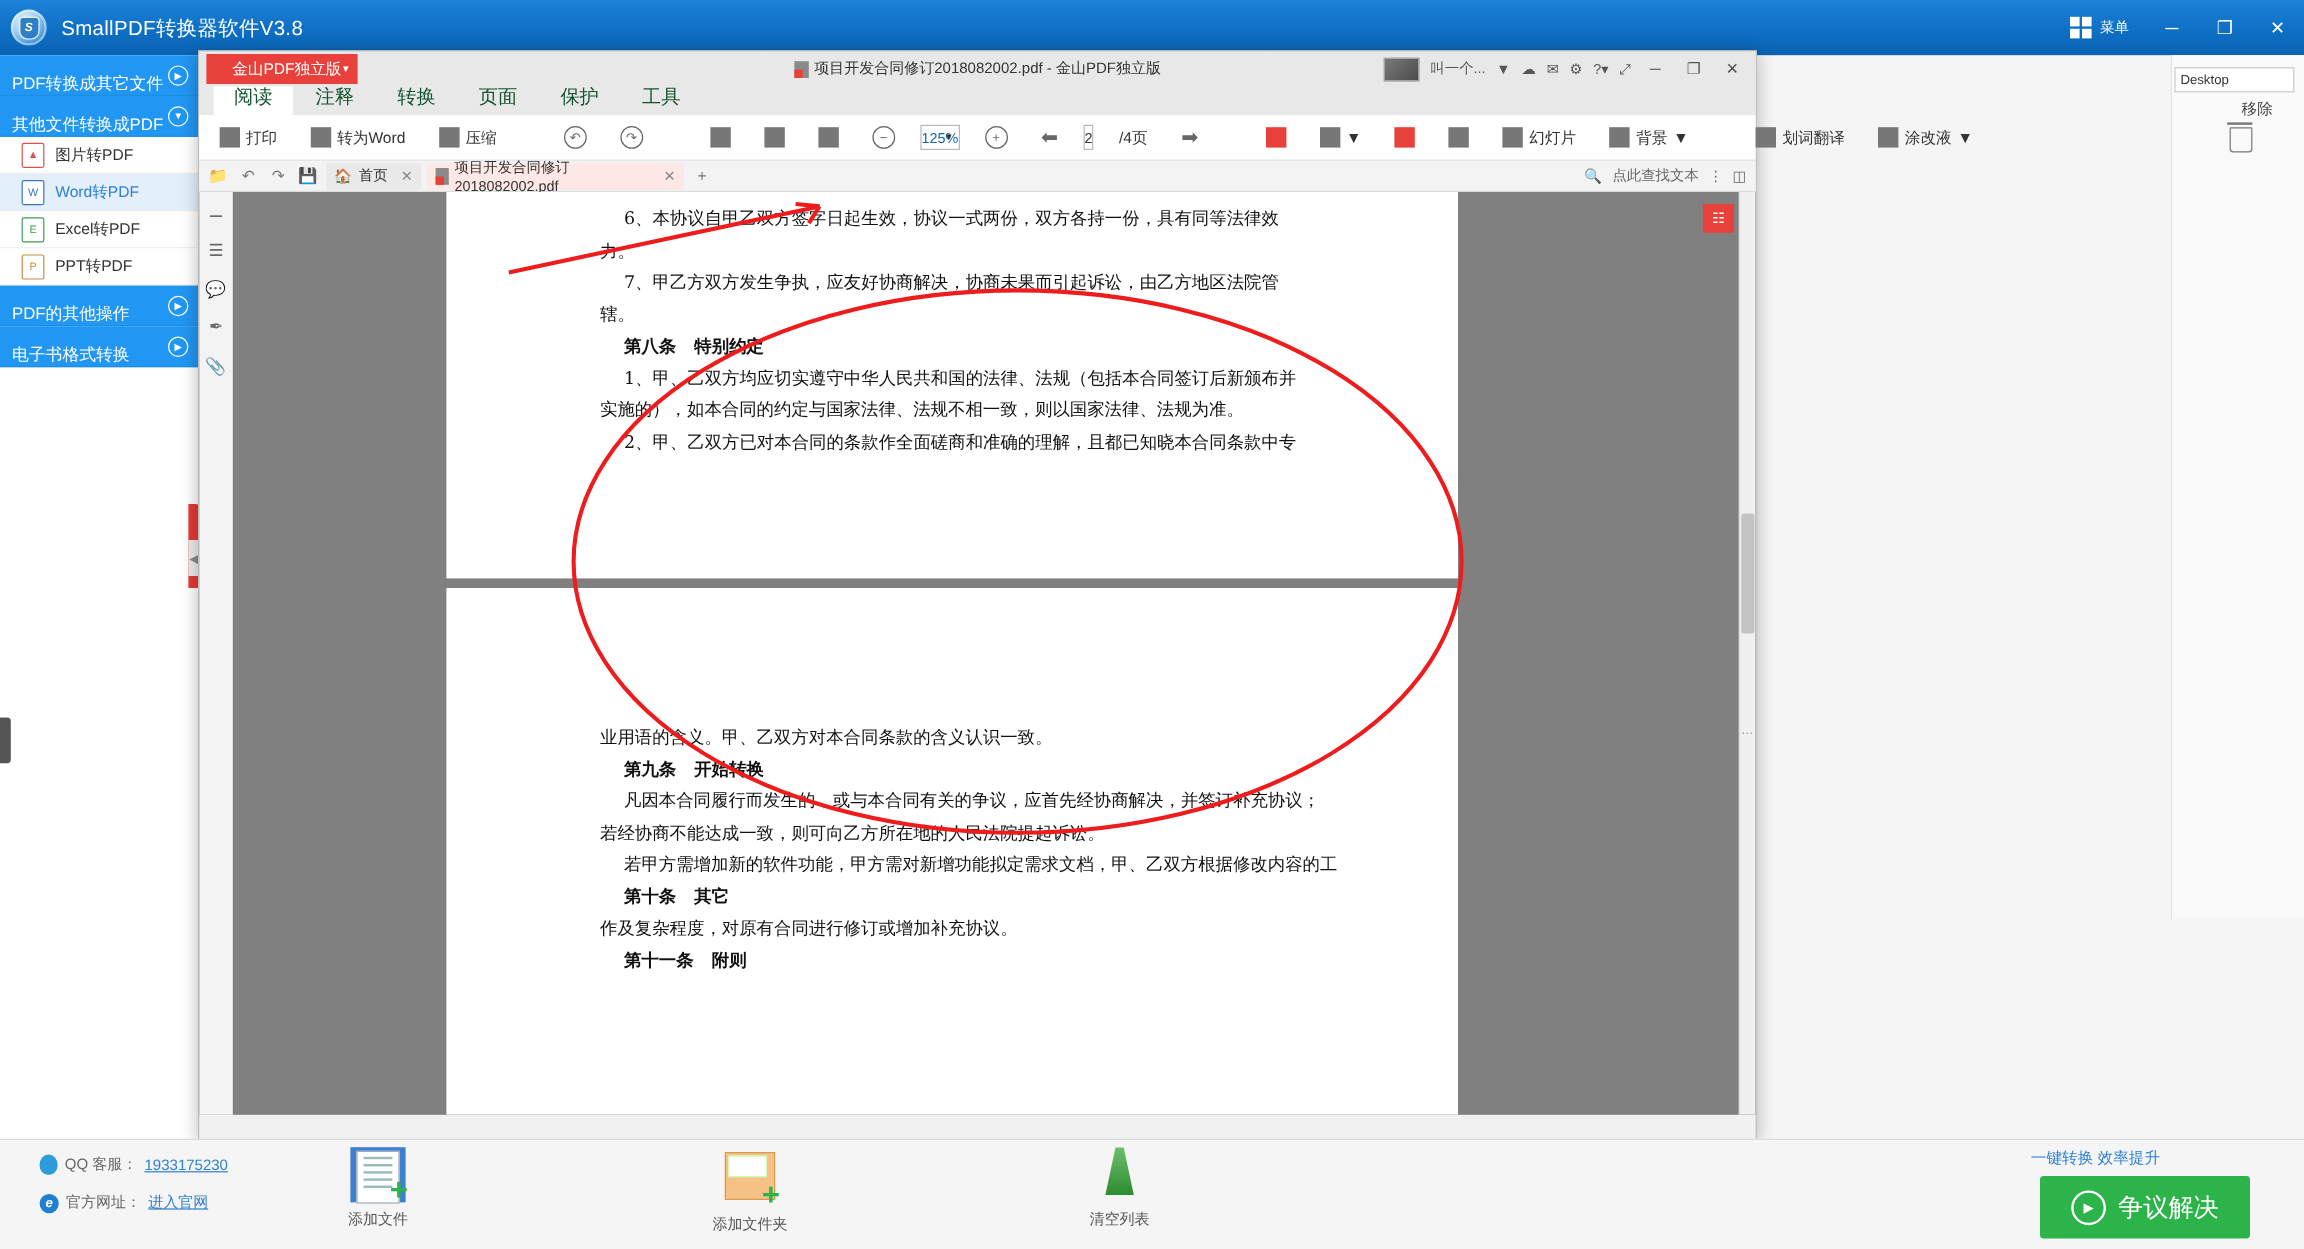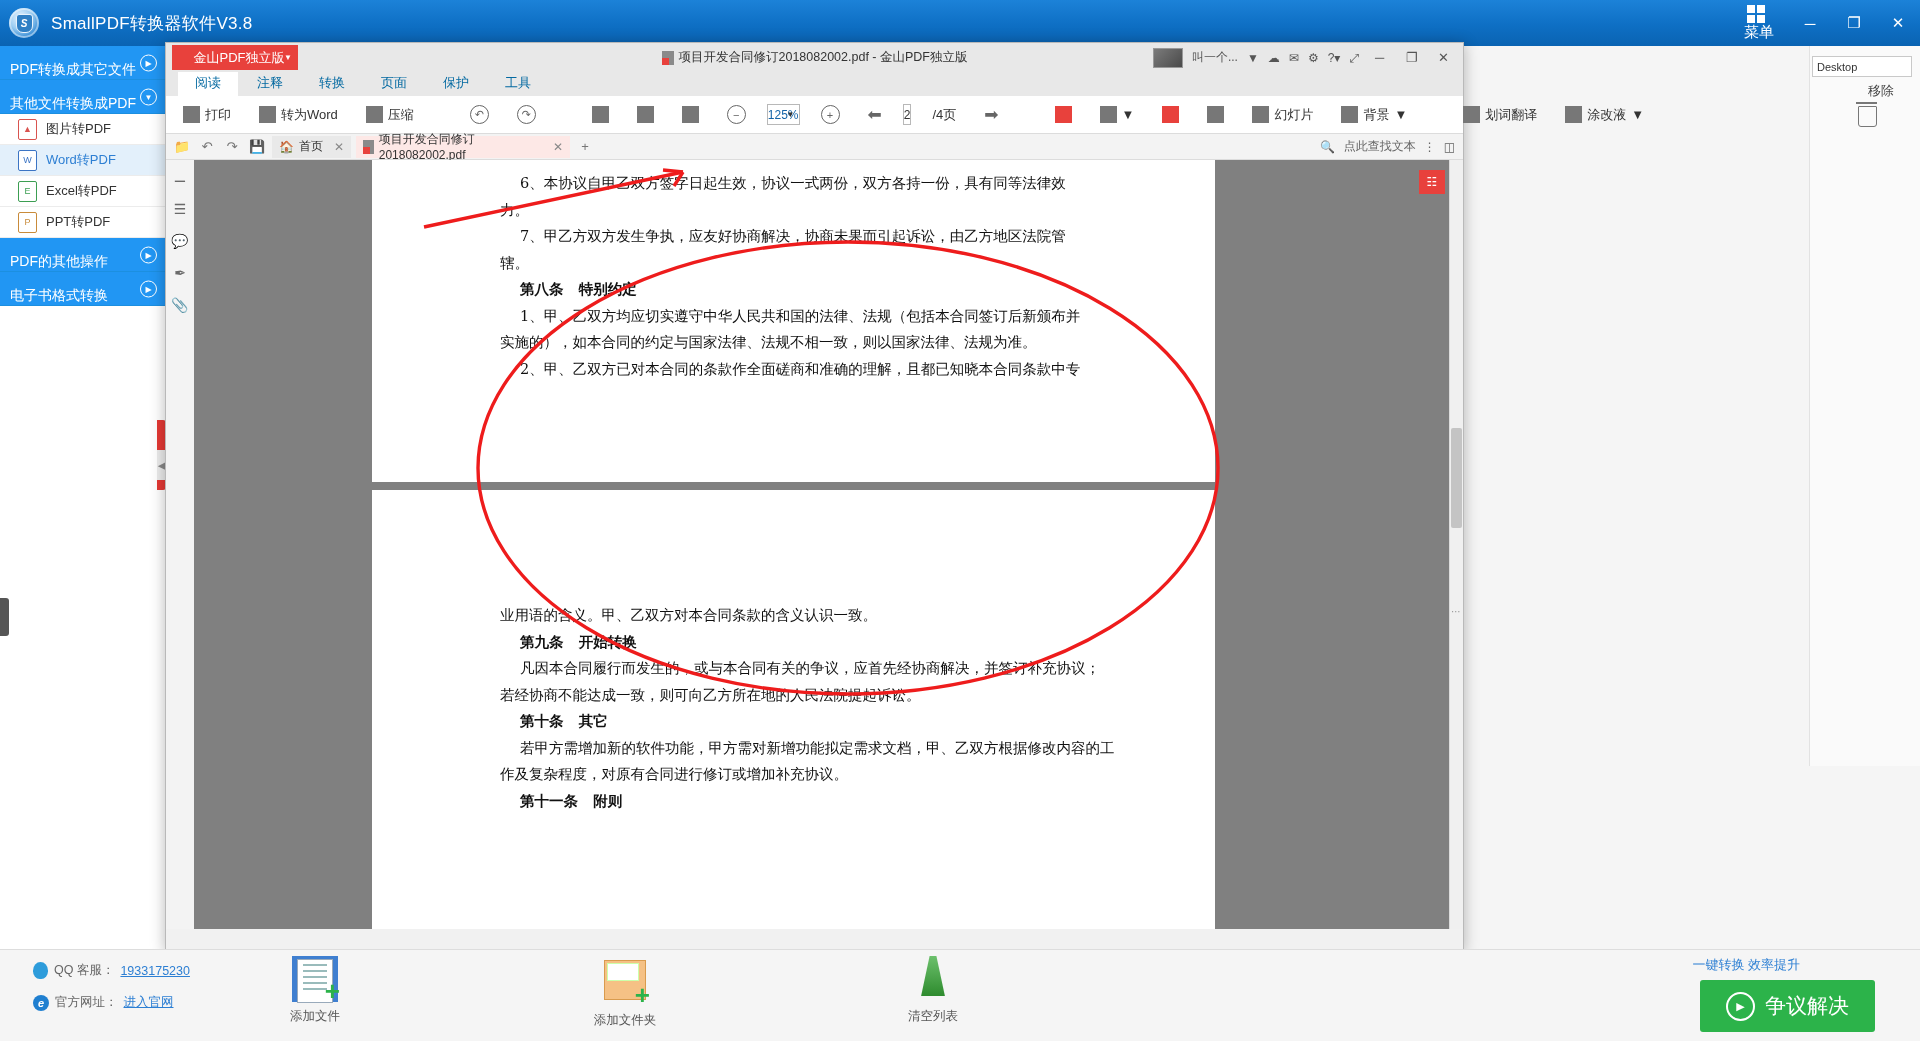--- a/index.html
+++ b/index.html
@@ -14,21 +14,21 @@
   .logo{width:30px;height:30px;margin-left:9px;border-radius:50%;
     background:radial-gradient(circle at 38% 32%,#eaf5ff 0%,#9ccdf2 42%,#2f88d4 75%,#bcd9ef 100%);
     box-shadow:0 0 0 2px rgba(255,255,255,.45) inset;position:relative;
     display:flex;align-items:center;justify-content:center;}
   .logo .shield{width:15px;height:17px;background:#2f7fc4;
     border:1.4px solid #e8f3fc;border-radius:3px 3px 7px 7px;
     font-size:10px;color:#fff;display:flex;align-items:center;justify-content:center;
     font-weight:bold;font-style:italic;}
   .apptitle{color:#fff;font-size:17px;margin-left:12px;letter-spacing:.3px;}
   .tb-right{margin-left:auto;display:flex;align-items:center;height:46px;}
-  .menubtn{display:flex;align-items:center;color:#fff;font-size:15px;margin-right:14px;cursor:pointer;flex-direction:column;}
+  .menubtn{display:flex;align-items:flex-end;color:#fff;font-size:12px;margin-right:14px;cursor:pointer;}
   .grid4{display:grid;grid-template-columns:8px 8px;grid-template-rows:8px 8px;gap:2px;margin-right:7px;}
   .grid4 i{background:#fff;display:block;}
   .wbtn{width:44px;height:46px;display:flex;align-items:center;justify-content:center;
     color:#fff;font-size:15px;cursor:pointer;}
 
   
   .sidebar{position:absolute;left:0;top:46px;width:165px;height:995px;background:#fff;}
   .cat{height:33px;background:#2196f3;color:#fff;font-size:14px;display:flex;align-items:flex-end;
     padding-left:10px;cursor:pointer;border-bottom:1px solid #1c8fe0;position:relative;}
   .cat .chev{position:absolute;right:8px;top:50%;transform:translateY(-50%);
@@ -67,21 +67,21 @@
   .brandtab .car{position:absolute;right:6px;font-size:8px;}
   .pdf-title{position:absolute;left:0;right:0;text-align:center;font-size:12.5px;color:#333;
     display:flex;align-items:center;justify-content:center;gap:5px;pointer-events:none;}
   .mini-doc{width:12px;height:14px;background:#8a8a8a;position:relative;display:inline-block;}
   .mini-doc:after{content:"";position:absolute;left:0;bottom:0;width:7px;height:7px;background:#e8413c;}
   .pdf-top-right{margin-left:auto;display:flex;align-items:center;gap:9px;padding-right:8px;font-size:12px;color:#555;}
   .vipimg{width:28px;height:18px;background:linear-gradient(135deg,#7b7b7b,#4a4a4a);border:1px solid #999;}
   .winbtn{width:23px;text-align:center;color:#555;font-size:13px;cursor:pointer;}
 
   .ribbon-tabs{height:24px;background:#e8e8e8;display:flex;align-items:flex-end;padding-left:12px;gap:2px;}
-  .rtab{padding:2px 17px 4px;font-size:13px;color:#0369a1;cursor:pointer;}
+  .rtab{padding:2px 17px 4px;font-size:16px;color:#14532d;cursor:pointer;}
   .rtab.on{background:#fff;}
   .ribbon{height:37px;background:#fff;display:flex;align-items:center;padding-left:10px;gap:14px;
     border-bottom:1px solid #dcdcdc;}
   .rb{display:flex;align-items:center;gap:5px;padding:3px 7px;font-size:13px;color:#333;cursor:pointer;white-space:nowrap;}
   .rsep{width:1px;height:22px;background:#d5d5d5;margin:0 7px;}
   .sq{width:17px;height:17px;display:inline-block;background:#777;}
   .sq.red{background:#e8413c;}
   .zoominput{width:62px;height:19px;border:1px solid #b8b8b8;background:#fff;color:#1464a8;font-size:12px;
     display:flex;align-items:center;justify-content:center;position:relative;}
   .zoominput .car{position:absolute;right:4px;font-size:8px;color:#333;}
@@ -378,22 +378,22 @@
             <div class="ind0">实施的），如本合同的约定与国家法律、法规不相一致，则以国家法律、法规为准。</div>
             <div class="ind1">2、甲、乙双方已对本合同的条款作全面磋商和准确的理解，且都已知晓本合同条款中专</div>
           </div>
       </div>
       <div class="page p2">
         <div class="ptext" id="pg2" style="padding-top:112px">
             <div class="ind0">业用语的含义。甲、乙双方对本合同条款的含义认识一致。</div>
             <div class="ind1 bold">第九条   开始转换</div>
             <div class="ind1">凡因本合同履行而发生的，或与本合同有关的争议，应首先经协商解决，并签订补充协议；</div>
             <div class="ind0">若经协商不能达成一致，则可向乙方所在地的人民法院提起诉讼。</div>
+            <div class="ind1">若甲方需增加新的软件功能，甲方需对新增功能拟定需求文档，甲、乙双方根据修改内容的工</div>
             <div class="ind1 bold">第十条   其它</div>
-            <div class="ind1">若甲方需增加新的软件功能，甲方需对新增功能拟定需求文档，甲、乙双方根据修改内容的工</div>
             <div class="ind0">作及复杂程度，对原有合同进行修订或增加补充协议。</div>
             <div class="ind1 bold">第十一条   附则</div>
           </div>
       </div>
 
       <div class="redbtn">☷</div>
 
       <svg class="anno" width="1297" height="769">
         <ellipse id="annoEllipse" cx="682" cy="308" rx="370" ry="226" fill="none" stroke-width="3.4" stroke="#ee1c1c"></ellipse>
         <path id="annoArrow" d="M 258 67 L 517 12" stroke-width="3.4" fill="none" stroke="#ee1c1c"></path>

